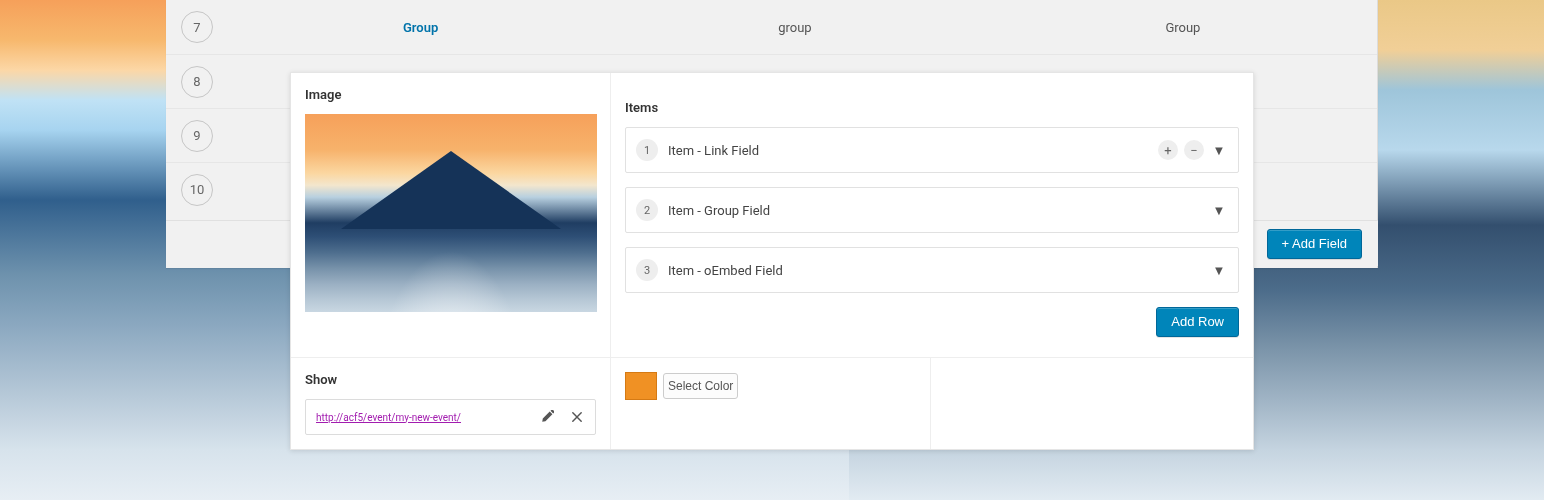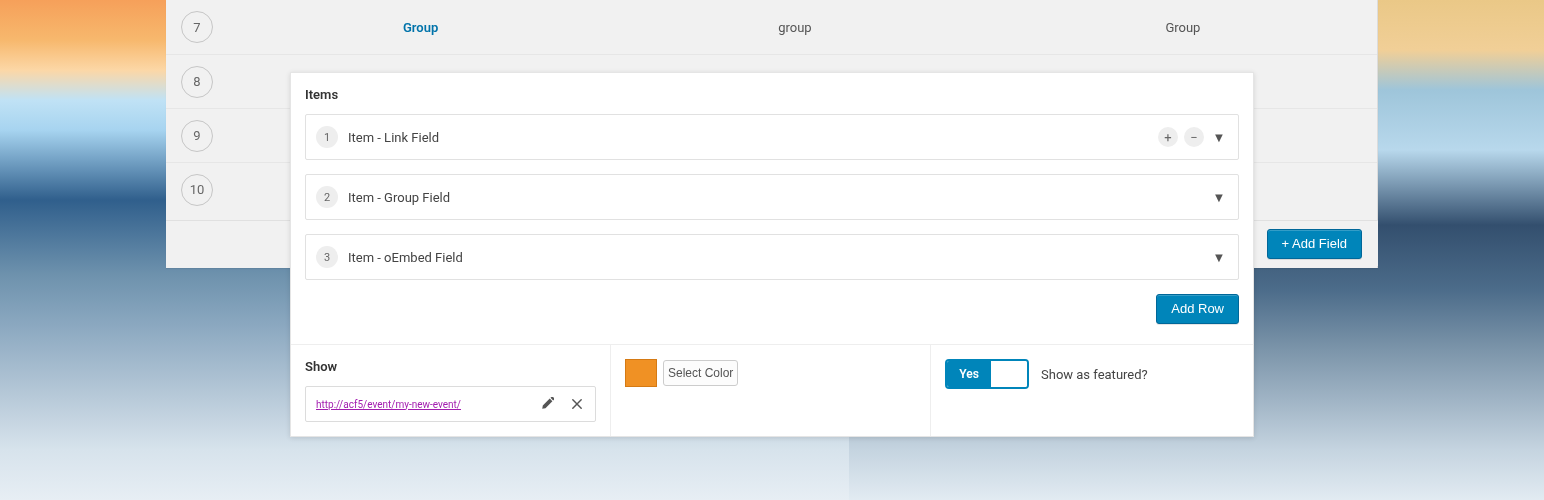--- a/index.html
+++ b/index.html
@@ -74,21 +74,21 @@
 
   
   .upper {
     display:flex;
     border-bottom: 1px solid #eee;
   }
   .col-image {
     width: 320px; border-right:1px solid #eee; padding: 14px 14px 20px 14px;
   }
   .col-items {
-    flex:1; padding: 14px 14px 20px 14px;
+    flex:1; padding: 27px 14px 20px 14px;
   }
 
   .fld-label { font-weight:600; color:#333; font-size:13px; margin-bottom: 12px; display:block;}
 
   
   .img-prev {
     width: 292px; height: 198px; border-radius:0;
     background:
       radial-gradient(ellipse at 50% 150%, rgba(255,255,255,.88) 0%, rgba(255,255,255,0) 38%),
       linear-gradient(to bottom,
@@ -211,20 +211,24 @@
   </div>
 </div>
 
 <div class="add-field-btn-holder">
   <button class="btn-primary">+ Add Field</button>
 </div>
 
 <div class="panel">
 
   <div class="upper">
+    <div class="col-image">
+      <span class="fld-label">Image</span>
+      <div class="img-prev"></div>
+    </div>
 
     <div class="col-items">
       <span class="fld-label">Items</span>
 
       <div class="rep-item">
         <span class="rep-num">1</span>
         <span class="rep-title">Item - Link Field</span>
         <div class="rep-actions">
           <span class="circ">+</span>
           <span class="circ">−</span>
@@ -273,23 +277,16 @@
     </div>
 
     <div class="col-color">
       <div class="color-row">
         <div class="color-swatch" style="background:#f09124;border:1px solid #d57a14;"></div>
         <button class="btn-light">Select Color</button>
       </div>
     </div>
 
     <div class="col-feat">
-      <div class="feat-row">
-        <div class="toggle">
-          <div class="on">Yes</div>
-          <div class="knob"></div>
-        </div>
-        <span class="feat-desc">Show as featured?</span>
-      </div>
     </div>
   </div>
 
 </div>
 
 </body></html>

